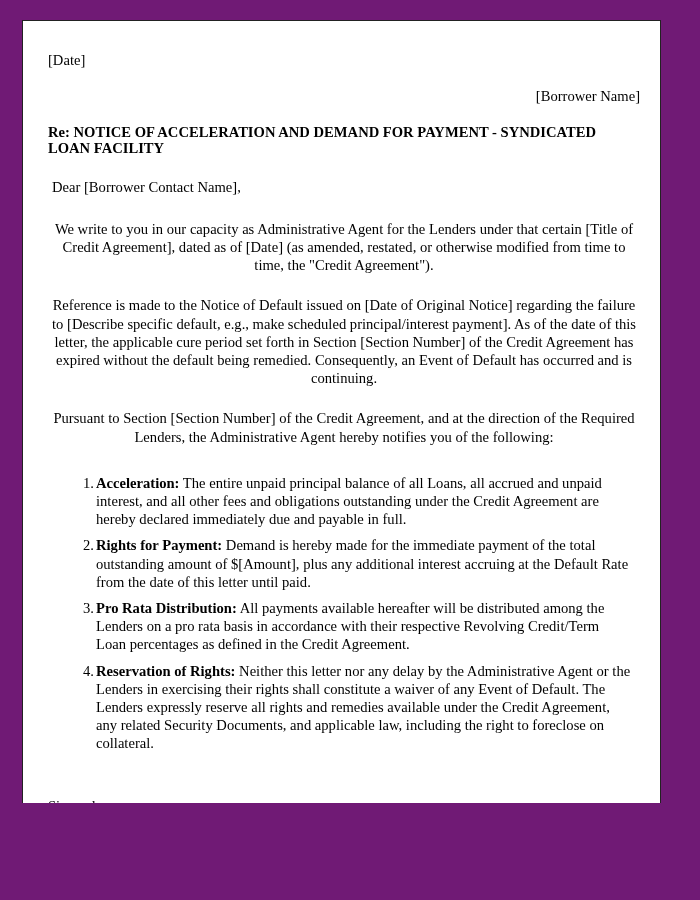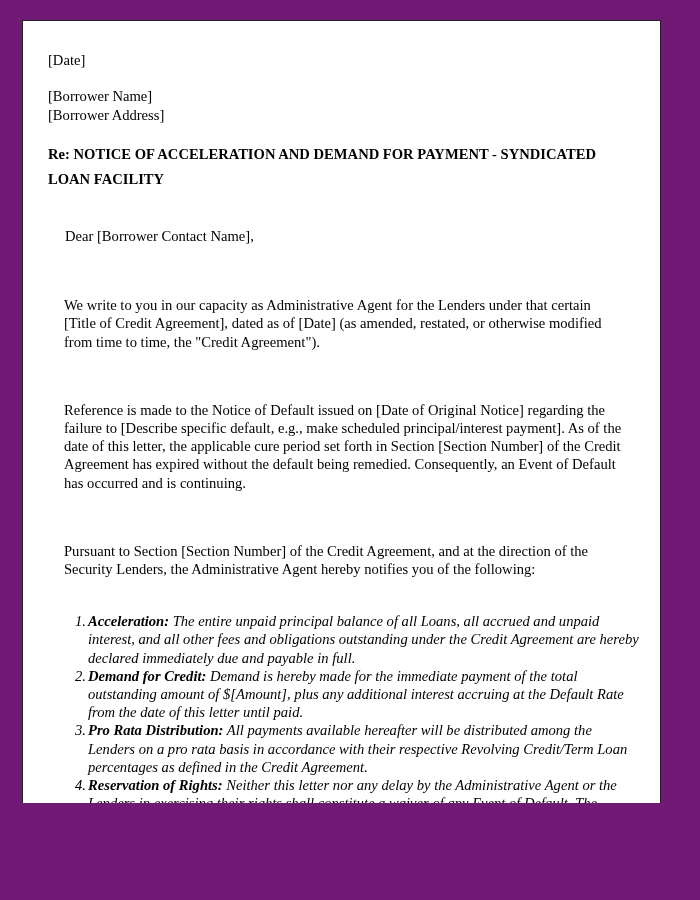--- a/index.html
+++ b/index.html
@@ -49,55 +49,55 @@
   .doc-line {
     font-size: 14.6px;
     line-height: 18.2px;
     margin: 0;
   }
   .block-gap-lg {
     height: 18px;
   }
   .addr-block .doc-line {
     line-height: 18.4px;
+    text-align: right;
   }
   .subject-heading {
     font-size: 14.6px;
-    line-height: 25px;
+    line-height: 16px;
     font-weight: bold;
     margin: 0;
     max-width: 565px;
   }
   .salutation {
     font-size: 14.6px;
     line-height: 18.2px;
-    margin: 17px;
+    margin: 4px;
   }
   .body-para {
     font-size: 14.6px;
     line-height: 18.2px;
-    margin: 16px;
-    text-align: left;
+    margin: 2px;
+    text-align: center;
     max-width: 594px;
   }
   ol.numbered-list {
     margin: 0;
     padding: 0 0 0 0;
     list-style: none;
     counter-reset: itemcount;
     max-width: 594px;
   }
   ol.numbered-list > li {
     position: relative;
     counter-increment: itemcount;
     padding-left: 40px;
     font-size: 14.6px;
     line-height: 18.2px;
-    margin: 0;
-    font-style: italic;
+    margin: 8px;
   }
   ol.numbered-list > li::before {
     content: counter(itemcount) ".";
     position: absolute;
     left: 22px;
     top: 0;
     width: 16px;
     text-align: right;
     font-size: 14.6px;
     line-height: 18.2px;
@@ -117,48 +117,47 @@
 <div class="page-canvas">
   <div class="document-page">
     <div class="page-inner">
 
       <p class="doc-line">[Date]</p>
 
       <div class="block-gap-lg"></div>
 
       <div class="addr-block">
         <p class="doc-line">[Borrower Name]</p>
-        <p class="doc-line">[Borrower Address]</p>
       </div>
 
       <div class="block-gap-lg"></div>
 
       <p class="subject-heading">Re: NOTICE OF ACCELERATION AND DEMAND FOR PAYMENT - SYNDICATED LOAN FACILITY</p>
 
       <div class="block-gap-lg"></div>
 
       <p class="salutation">Dear [Borrower Contact Name],</p>
 
       <div class="block-gap-lg"></div>
 
       <p class="body-para">We write to you in our capacity as Administrative Agent for the Lenders under that certain [Title of Credit Agreement], dated as of [Date] (as amended, restated, or otherwise modified from time to time, the "Credit Agreement").</p>
 
       <div class="block-gap-lg"></div>
 
       <p class="body-para">Reference is made to the Notice of Default issued on [Date of Original Notice] regarding the failure to [Describe specific default, e.g., make scheduled principal/interest payment]. As of the date of this letter, the applicable cure period set forth in Section [Section Number] of the Credit Agreement has expired without the default being remedied. Consequently, an Event of Default has occurred and is continuing.</p>
 
       <div class="block-gap-lg"></div>
 
-      <p class="body-para">Pursuant to Section [Section Number] of the Credit Agreement, and at the direction of the Security Lenders, the Administrative Agent hereby notifies you of the following:</p>
+      <p class="body-para">Pursuant to Section [Section Number] of the Credit Agreement, and at the direction of the Required Lenders, the Administrative Agent hereby notifies you of the following:</p>
 
       <div class="block-gap-lg"></div>
 
       <ol class="numbered-list">
         <li><span class="item-label">Acceleration:</span><span> The entire unpaid principal balance of all Loans, all accrued and unpaid interest, and all other fees and obligations outstanding under the Credit Agreement are hereby declared immediately due and payable in full.</span></li>
-        <li><span class="item-label">Demand for Credit:</span><span> Demand is hereby made for the immediate payment of the total outstanding amount of $[Amount], plus any additional interest accruing at the Default Rate from the date of this letter until paid.</span></li>
+        <li><span class="item-label">Rights for Payment:</span><span> Demand is hereby made for the immediate payment of the total outstanding amount of $[Amount], plus any additional interest accruing at the Default Rate from the date of this letter until paid.</span></li>
         <li><span class="item-label">Pro Rata Distribution:</span><span> All payments available hereafter will be distributed among the Lenders on a pro rata basis in accordance with their respective Revolving Credit/Term Loan percentages as defined in the Credit Agreement.</span></li>
         <li><span class="item-label">Reservation of Rights:</span><span> Neither this letter nor any delay by the Administrative Agent or the Lenders in exercising their rights shall constitute a waiver of any Event of Default. The Lenders expressly reserve all rights and remedies available under the Credit Agreement, any related Security Documents, and applicable law, including the right to foreclose on collateral.</span></li>
       </ol>
 
       <div class="block-gap-lg"></div>
 
 
       <div class="block-gap-lg"></div>
 
       <p class="closing-word">Sincerely,</p>

